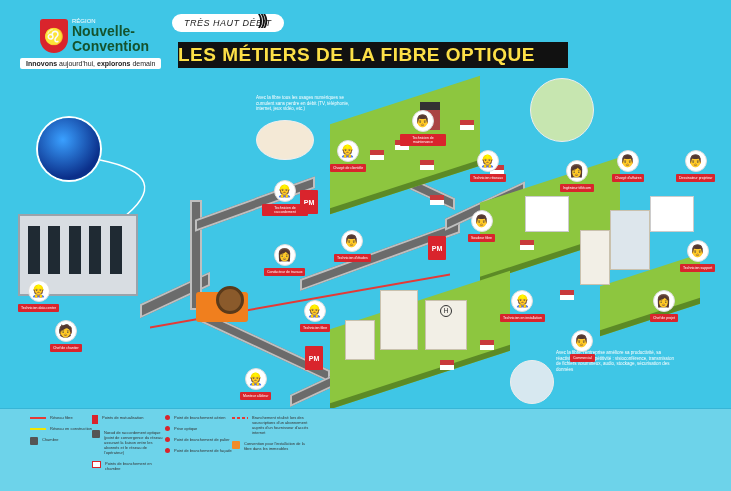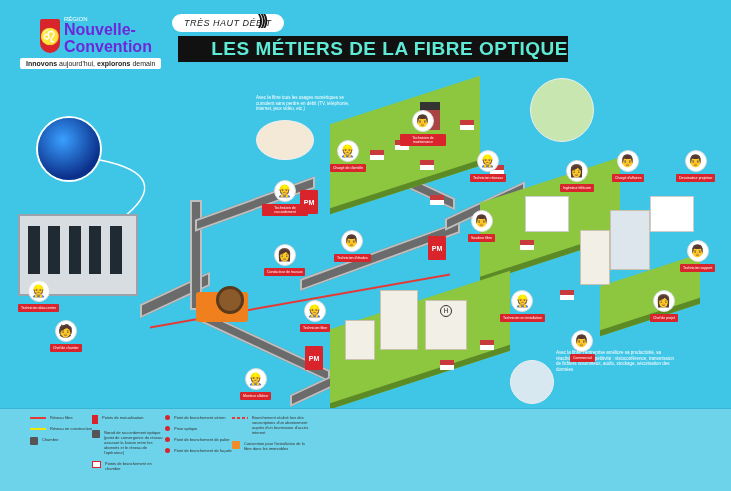--- a/index.html
+++ b/index.html
@@ -4,26 +4,26 @@
 <style>
   *{box-sizing:border-box;margin:0;padding:0}
   html,body{width:731px;height:491px;overflow:hidden}
   body{background:#3fc6e6;font-family:"Liberation Sans",sans-serif;position:relative;color:#333}
   .abs{position:absolute}
   
   .logo-box{left:40px;top:14px;width:110px;height:44px;display:flex;align-items:center;gap:4px}
   .logo-shield{width:28px;height:34px;background:#d9242c;border-radius:3px 3px 14px 14px;display:flex;align-items:center;justify-content:center;color:#fff;font-weight:bold;font-size:16px}
   .logo-text{display:flex;flex-direction:column;line-height:1.05}
   .logo-region{font-size:6px;color:#fff;text-transform:uppercase}
-  .logo-name{font-size:16px;font-weight:bold;color:#6d28d9}
+  .logo-name{font-size:14px;font-weight:bold;color:#14532d}
   .tagline{left:20px;top:58px;background:#fff;padding:2px 6px;font-size:7px;color:#222;border-radius:2px}
   .tagline b{font-weight:bold}
   .thd{left:172px;top:14px;background:#fff;border-radius:12px;padding:4px 12px;font-size:9px;font-style:italic;color:#222;letter-spacing:.5px}
   .waves{left:258px;top:12px;font-size:14px;color:#111;font-weight:bold;letter-spacing:-2px}
-  .title{left:178px;top:36px;width:390px;height:26px;background:#111;color:#5eead4;font-size:19px;font-weight:bold;text-align:right;line-height:26px;letter-spacing:.5px}
+  .title{left:178px;top:42px;width:390px;height:26px;background:#111;color:#fde047;font-size:19px;font-weight:bold;text-align:left;line-height:26px;letter-spacing:.5px}
   
   .road{background:#6b6b6b;border:2px solid #bfbfbf}
   .fiber{background:#e53935}
   .block{background:#8dc63f;border-bottom:6px solid #5c8a26}
   .house{width:14px;height:10px;background:#fff;border-top:5px solid #c8393b}
   .building{background:#f2efe6;border:1px solid #c9c1ad}
   .pm{width:18px;height:24px;background:#d9242c;color:#fff;font-size:7px;font-weight:bold;display:flex;align-items:center;justify-content:center;border-radius:1px}
   .globe{left:38px;top:118px;width:62px;height:62px;border-radius:50%;background:radial-gradient(circle at 40% 35%,#3aa0ff,#0b2f8a 70%);box-shadow:0 0 0 2px #fff}
   .datacenter{left:18px;top:214px;width:120px;height:82px;background:#d8dde2;border:2px solid #9aa3ab}
   .rack{width:12px;height:48px;background:#1f2a33;display:inline-block;margin:2px}

